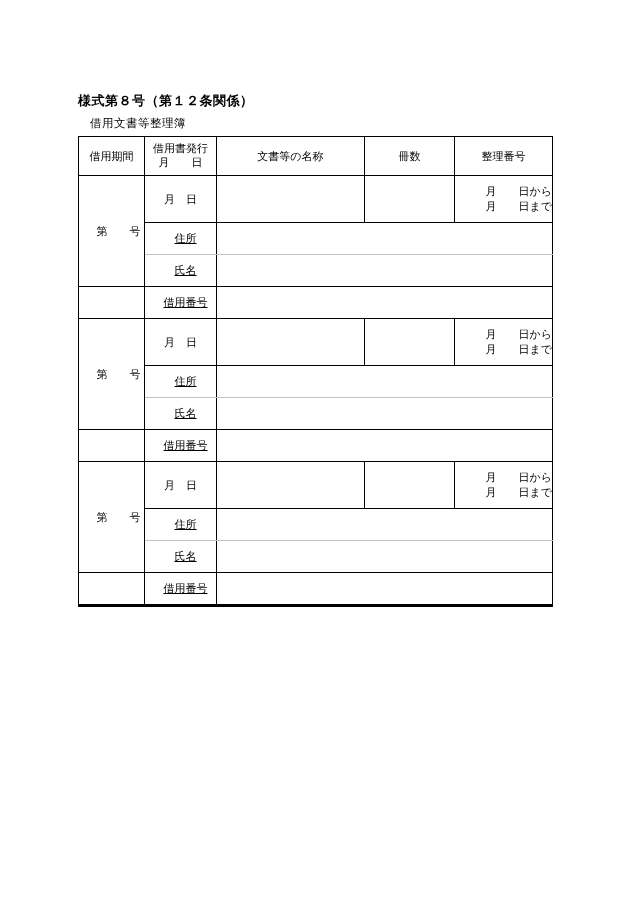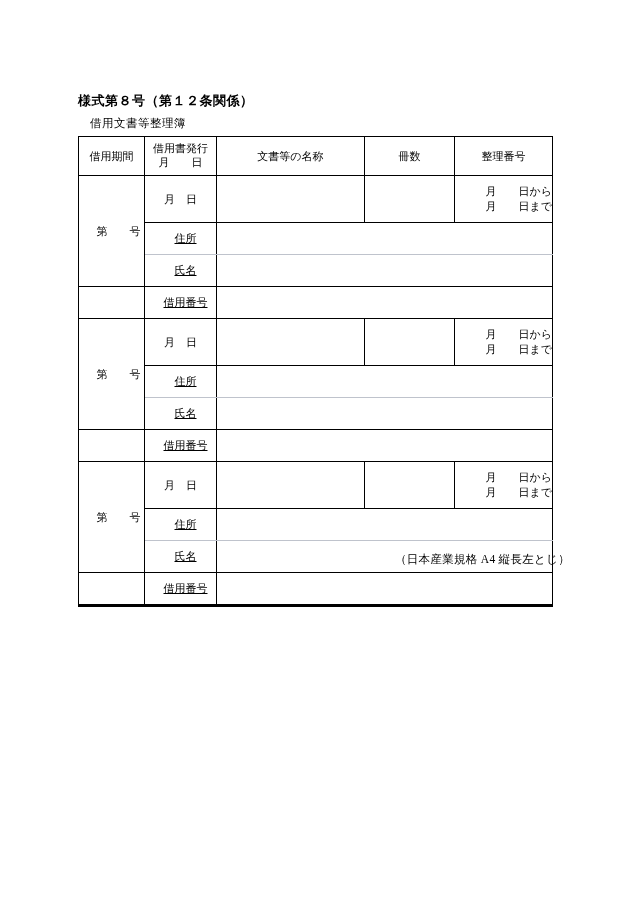--- a/index.html
+++ b/index.html
@@ -201,15 +201,14 @@
         <td colspan="3" class="cell-pad-left"></td>
       </tr>
       <tr class="row-num">
         <td class="thick-bottom"></td>
         <td class="cell-pad-left thick-bottom">借用番号</td>
         <td colspan="3" class="cell-pad-left thick-bottom"></td>
       </tr>
     </tbody>
   </table>
 
-  <div class="footnote">（日本産業規格 A4 縦長左とじ）</div>
 
 </div>
 
 </body></html>

